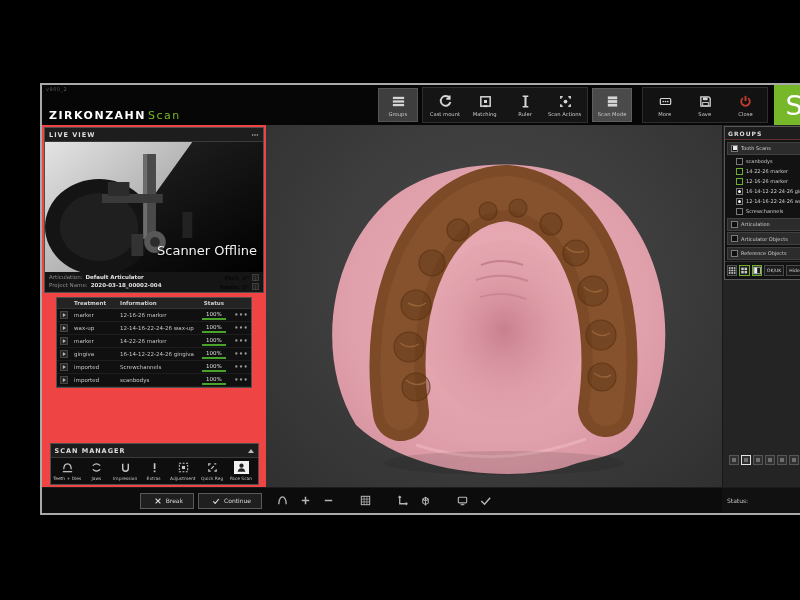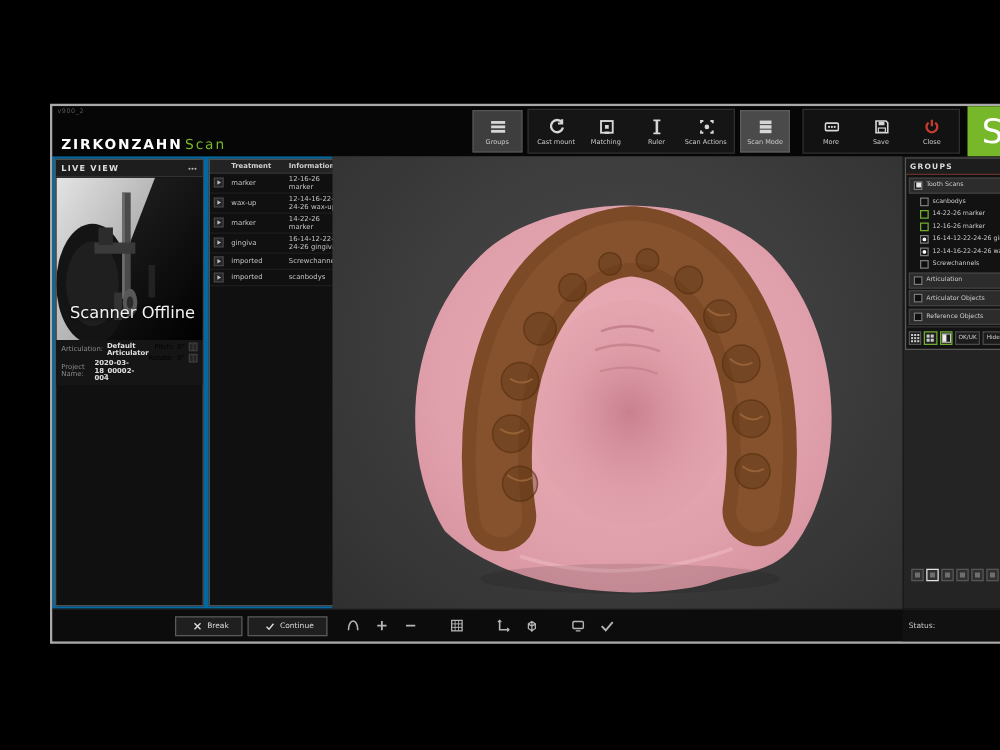--- a/index.html
+++ b/index.html
@@ -25,22 +25,22 @@
   .tb-panel { display:flex; background:#151515; border:1px solid #2e2e2e; margin:0 4px; padding:0 2px; }
   .tb-scanmode { background:#4a4a4a; border:1px solid #5e5e5e; }
   .tb-right { display:flex; background:#121212; border:1px solid #2e2e2e; margin-left:10px; padding:0 2px; }
   .s-tile { position:absolute; right:0; top:0; width:40px; height:40px; background:#76b82a;
             color:#fff; font-size:27px; display:flex; align-items:center; justify-content:center; }
 
   
   .main { flex:1; display:flex; min-height:0; }
 
   
-  .sidebar { width:224px; flex:0 0 224px; background:#0369a1; display:flex; flex-direction:row;
-             padding:2px; gap:4px; }
+  .sidebar { width:224px; flex:0 0 224px; background:#ef4444; display:flex; flex-direction:column;
+             padding:2px; gap:4px;align-items:center; }
   .panel { border:1px solid #4f4f4f; background:#101010; }
   .p-hdr { height:14px; background:#1d1d1d; border-bottom:1px solid #3a3a3a; display:flex;
            align-items:center; padding:0 4px; color:#ddd; font-size:6.5px; font-weight:bold;
            letter-spacing:1px; }
   .p-hdr .sp { flex:1; }
 
   .lv-img { position:relative; height:130px; background:#000; overflow:hidden; }
   .lv-img svg { display:block; width:100%; height:100%; }
   .lv-offline { position:absolute; right:6px; bottom:14px; color:#f2f2f2; font-size:13px;
                 text-shadow:0 1px 2px #000; }
@@ -423,20 +423,25 @@
                       <circle cx="2" cy="3" r="1"></circle>
                       <circle cx="6" cy="3" r="1"></circle>
                       <circle cx="10" cy="3" r="1"></circle>
                     </g>
                   </svg></span>
               </div>
             </div>
         </div>
 
         <div class="panel sm-panel">
+          <div class="p-hdr">
+            <span>SCAN MANAGER</span>
+            <span class="sp"></span>
+            <span class="chev up"></span>
+          </div>
           <div class="sm-row" id="sm-buttons">
               <div class="sm-btn">
                 <span class="sm-ic">
                   <svg viewBox="0 0 14 14">
                     <path d="M3 9c0-4 2-6 4-6s4 2 4 6" fill="none" stroke="#c8c8c8" stroke-width="1.3"></path>
                     <path d="M2 11.5h10" stroke="#c8c8c8" stroke-width="1.3"></path>
                   </svg>
                 </span>
                 <span class="lbl">Teeth + Dies</span>
               </div>

